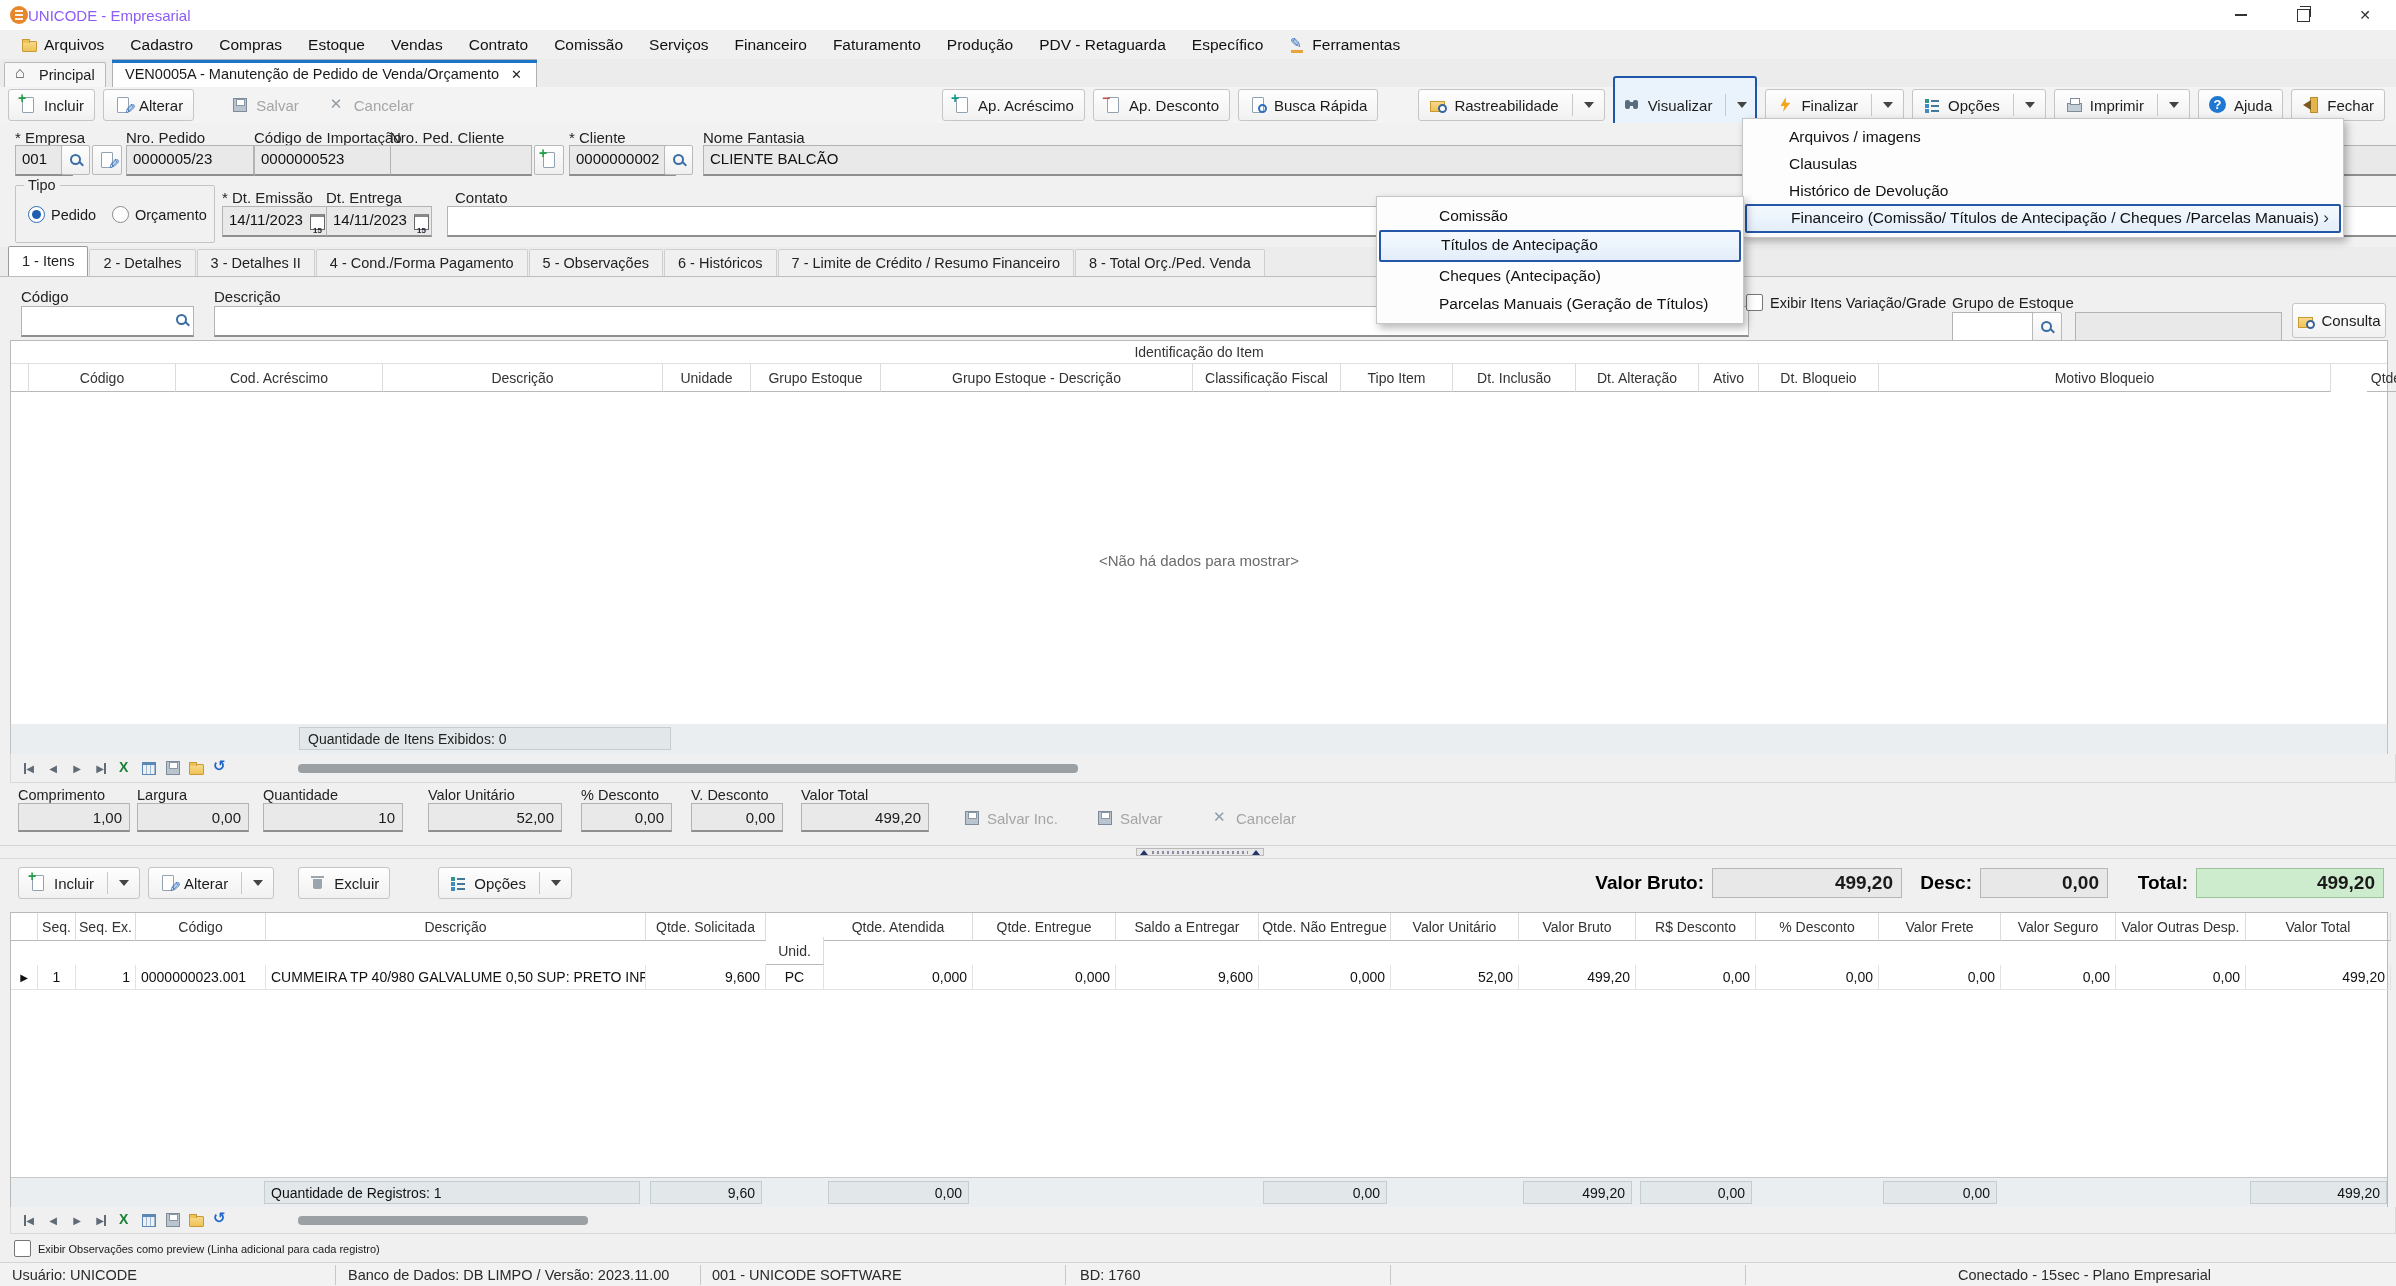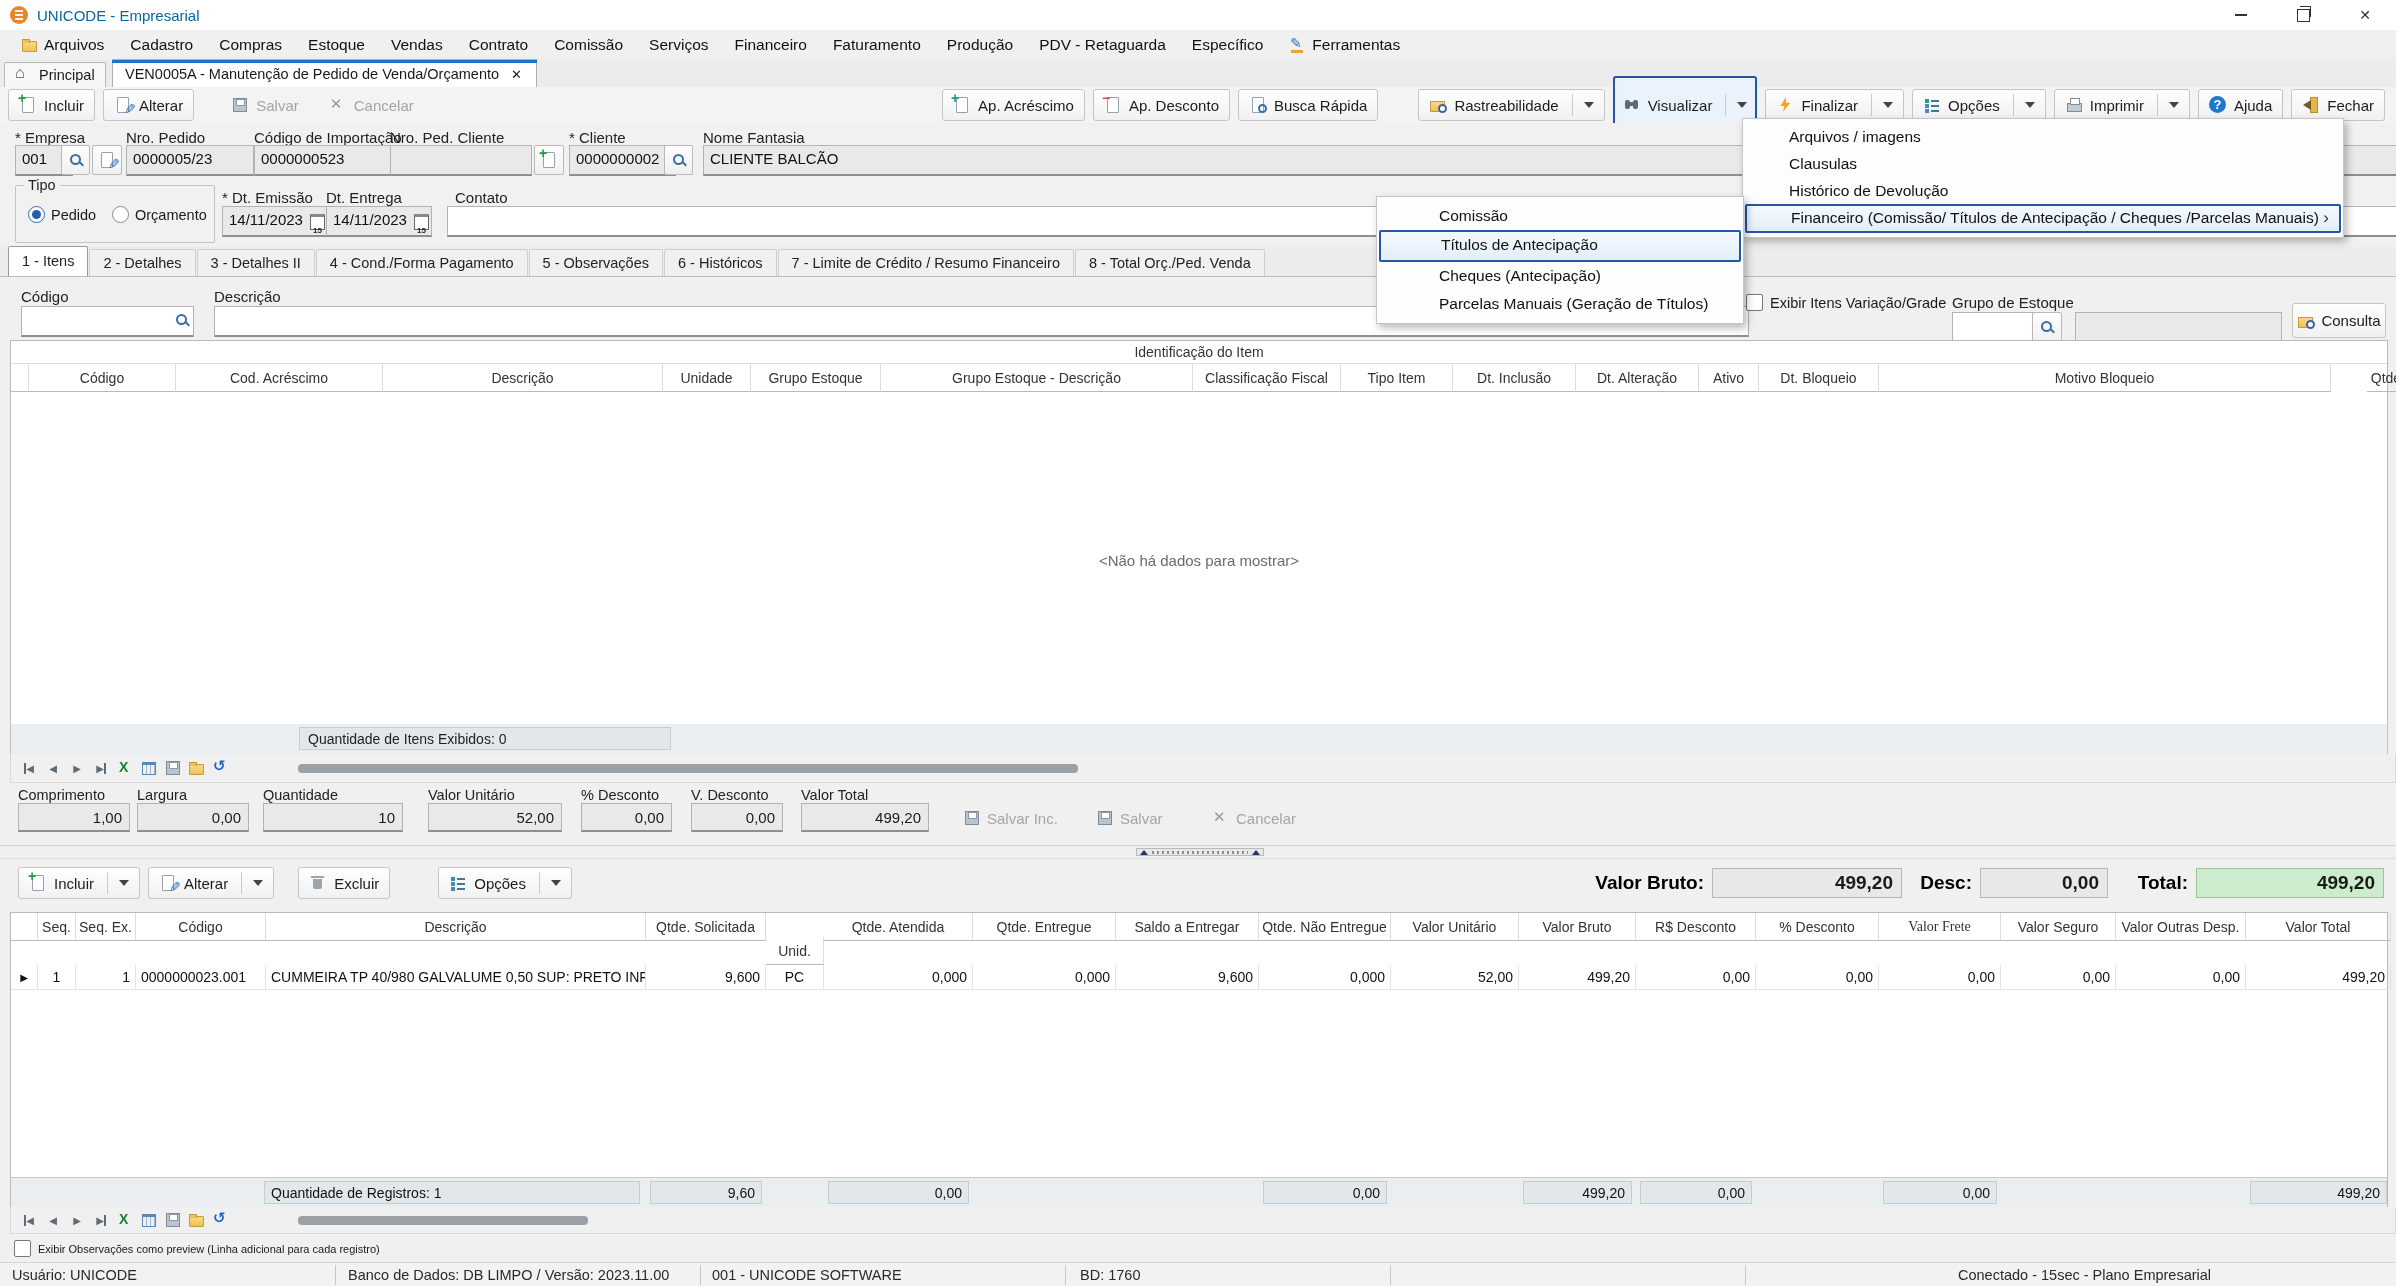--- a/index.html
+++ b/index.html
@@ -4,21 +4,21 @@
 <style>
   html,body{margin:0;padding:0;background:#5a5a5a}
   .app{position:relative;width:2396px;height:1286px;background:#f0f0f0;overflow:hidden;
        font-family:"Liberation Sans","DejaVu Sans",sans-serif;font-size:15px;color:#1a1a1a}
   .abs{position:absolute}
   
   .titlebar{position:absolute;left:0;top:0;width:2396px;height:30px;background:#fff;border-bottom:1px solid #e3e3e3;display:flex;align-items:center}
   .appicon{width:18px;height:18px;margin-left:10px;border-radius:50%;background:#e8862c;position:relative;flex:none}
   .appicon::after{content:"";position:absolute;inset:4px 5px;background:
      repeating-linear-gradient(#fff 0 2px,transparent 2px 4px);opacity:.9}
-  .titletext{margin-left:9px;font-size:15px;color:#0369a1}
+  .titletext{font-size:15px;color:#8b5cf6}
   .wctrls{margin-left:auto;display:flex;height:30px}
   .wc{width:62px;height:30px;display:flex;align-items:center;justify-content:center;color:#333;font-size:14px}
   .wc .bar{width:12px;height:1.6px;background:#333}
   .wc .sq{width:11px;height:11px;border:1.6px solid #333;position:relative;background:#fff}
   .wc .sq::before{content:"";position:absolute;left:2px;top:-4px;width:10px;height:10px;border:1.6px solid #333;border-left:none;border-bottom:none}
   
   .menubar{position:absolute;left:0;top:30px;width:2396px;height:29px;background:#f0f0f0;display:flex;align-items:center;padding-left:8px}
   .menu-item{display:flex;align-items:center;gap:5px;padding:0 13px;height:29px;font-size:15.5px;color:#111}
   
   .tabbar{position:absolute;left:0;top:59px;width:2396px;height:28px;background:#ececec;border-bottom:1px solid #cfcfcf}
@@ -505,21 +505,21 @@
         <div class="th" style="width: 120px;">Qtde. Solicitada</div>
         <div class="th" style="width: 58px; margin-top: 24px;">Unid.</div>
         <div class="th" style="width: 149px;">Qtde. Atendida</div>
         <div class="th" style="width: 143px;">Qtde. Entregue</div>
         <div class="th" style="width: 143px;">Saldo a Entregar</div>
         <div class="th" style="width: 132px;">Qtde. Não Entregue</div>
         <div class="th" style="width: 128px;">Valor Unitário</div>
         <div class="th" style="width: 117px;">Valor Bruto</div>
         <div class="th" style="width: 120px;">R$ Desconto</div>
         <div class="th" style="width: 123px;">% Desconto</div>
-        <div class="th" style="width: 122px; font-family: Liberation Serif, serif;">Valor Frete</div>
+        <div class="th" style="width: 122px;">Valor Frete</div>
         <div class="th" style="width: 115px;">Valor Seguro</div>
         <div class="th" style="width: 130px;">Valor Outras Desp.</div>
         <div class="th" style="width: 145px;">Valor Total</div>
       </div>
     <div id="t2body">
         <div class="trow">
           <div class="td c" style="width: 27px; font-size: 10px;">▶</div>
           <div class="td c" style="width: 38px;">1</div>
           <div class="td r" style="width: 60px;">1</div>
           <div class="td " style="width: 130px;">0000000023.001</div>

